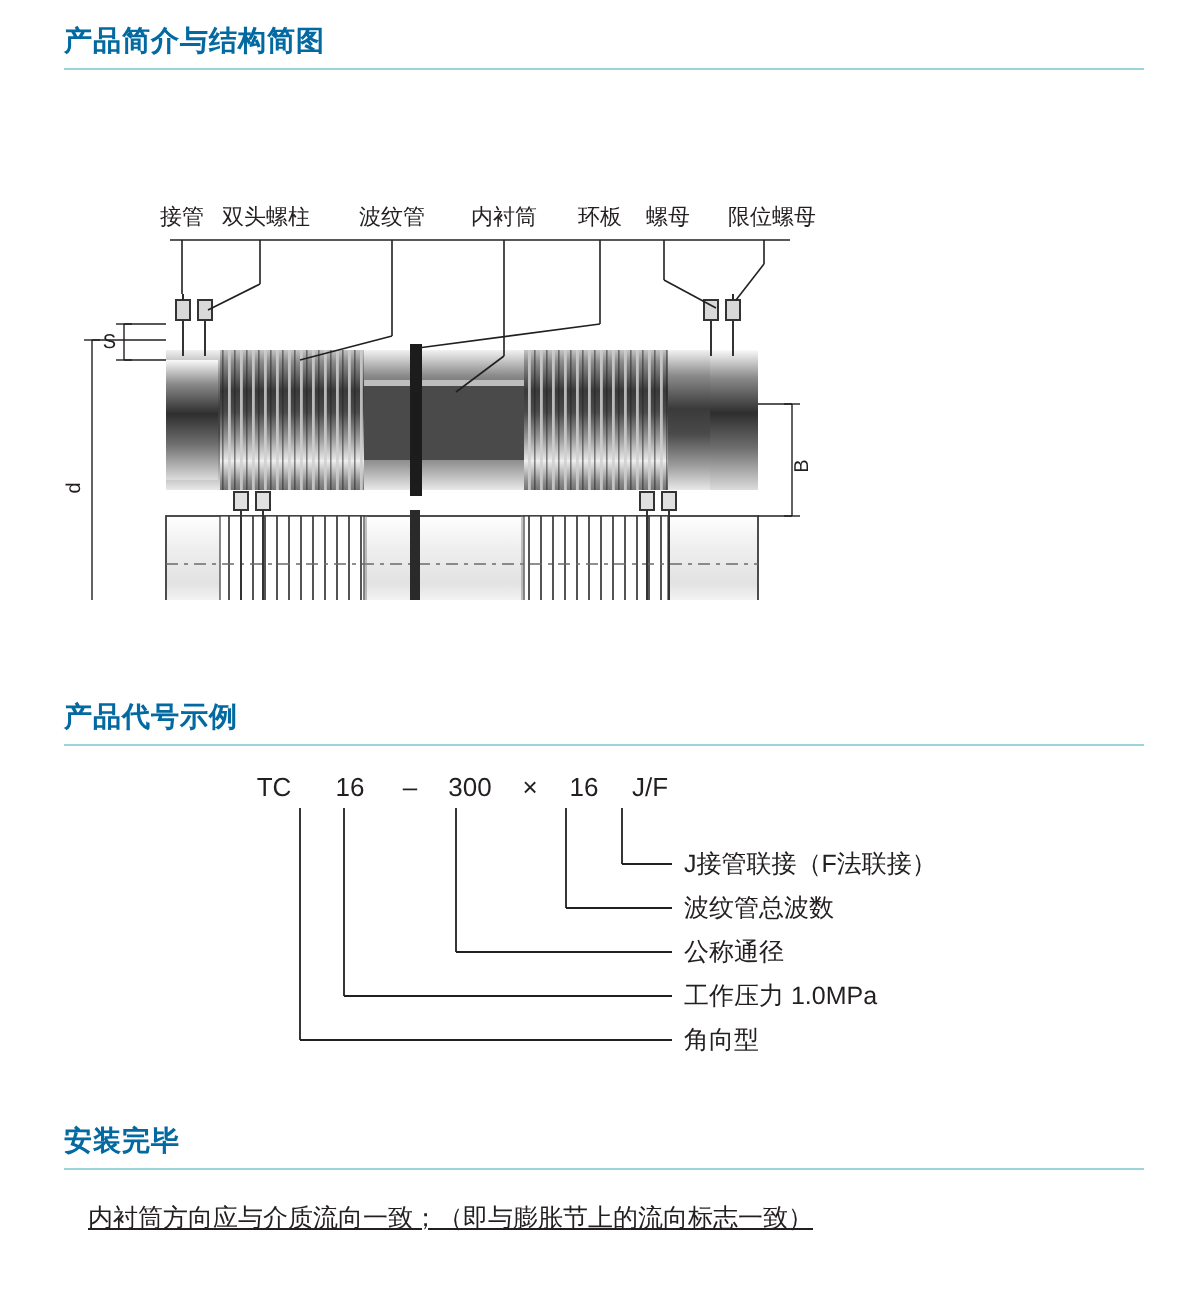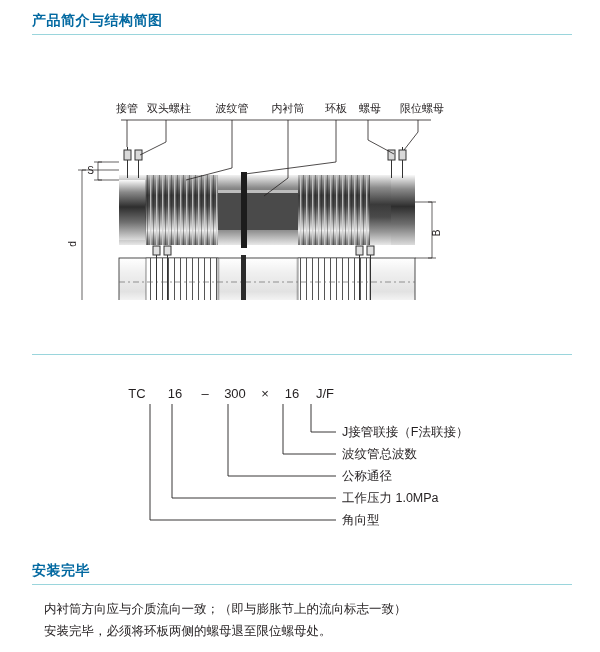--- a/index.html
+++ b/index.html
@@ -19,29 +19,29 @@
     color: #0369a1;
     letter-spacing: 0.5px;
   }
   .title-underline {
     height: 1px;
     background: #9ad5dc;
     margin-top: 4px;
   }
   
   #sec1 { position: absolute; left: 32px; top: 12px; width: 540px; }
-  #diagram { position: absolute; left: 0; top: 50px; width: 478px; height: 250px; margin-left: 36px; }
+  #diagram { position: absolute; left: 0; top: 50px; width: 478px; height: 250px; }
   
   #sec2 { position: absolute; left: 32px; top: 350px; width: 540px; }
   #code { position: absolute; left: 0; top: 380px; width: 600px; height: 160px; }
   
   #sec3 { position: absolute; left: 32px; top: 562px; width: 540px; }
   #notes {
     position: absolute; left: 44px; top: 598px; width: 520px;
-    font-size: 12.5px; line-height: 22px; color: #231f20;
+    font-size: 12.5px; line-height: 22px; color: #231f20; text-decoration: underline;
   }
   .note-line { white-space: nowrap; }
   svg text { font-family: "Liberation Sans", sans-serif; fill: #231f20; }
 </style>
 </head>
 <body>
 
 <div id="sec1">
   <div class="section-title">产品简介与结构简图</div>
   <div class="title-underline"></div>
@@ -196,20 +196,21 @@
   <g font-size="10">
     <text x="58" y="124" text-anchor="end">S</text>
     <text x="40" y="194" text-anchor="middle" transform="rotate(-90 40 194)">d</text>
     <text x="404" y="183" text-anchor="middle" transform="rotate(-90 404 183)">B</text>
     <text x="231" y="268" text-anchor="middle">L</text>
   </g>
 </svg>
 </div>
 
 <div id="sec2">
+  <div class="section-title">产品代号示例</div>
   <div class="title-underline"></div>
 </div>
 
 <div id="code">
 <svg width="600" height="160" viewBox="0 0 600 160">
   <g font-size="13">
     <text x="137" y="18" text-anchor="middle">TC</text>
     <text x="175" y="18" text-anchor="middle">16</text>
     <text x="205" y="18" text-anchor="middle">–</text>
     <text x="235" y="18" text-anchor="middle">300</text>
@@ -246,14 +247,13 @@
 </svg>
 </div>
 
 <div id="sec3">
   <div class="section-title">安装完毕</div>
   <div class="title-underline"></div>
 </div>
 
 <div id="notes">
   <div class="note-line">内衬筒方向应与介质流向一致；（即与膨胀节上的流向标志一致）</div>
-  <div class="note-line">安装完毕，必须将环板两侧的螺母退至限位螺母处。</div>
 </div>
 
 </body></html>

